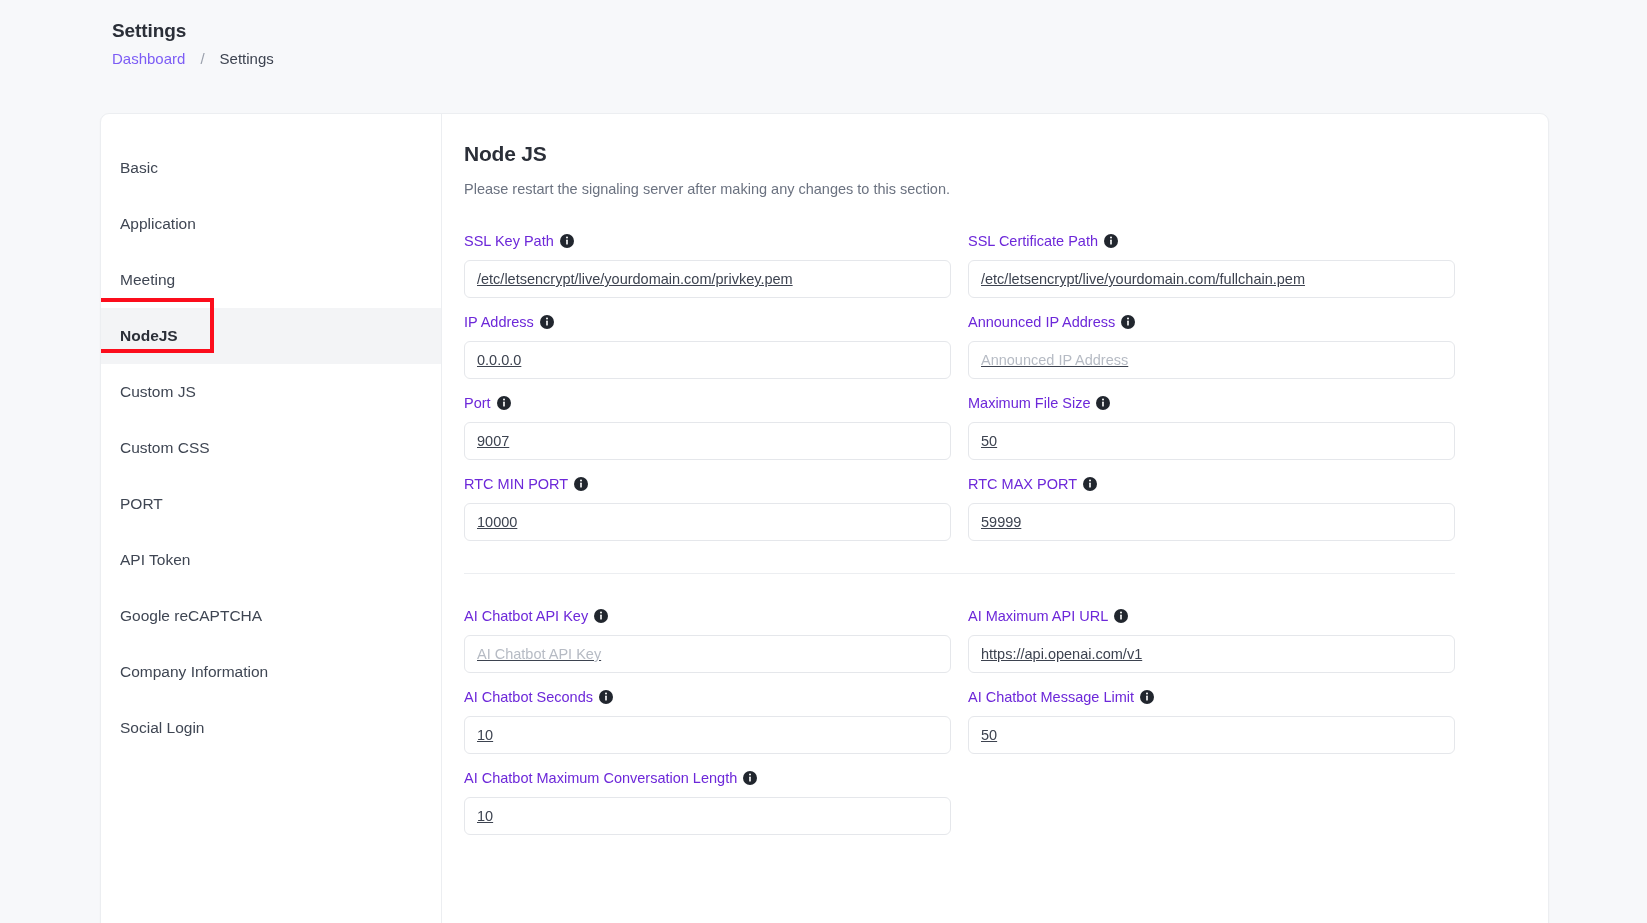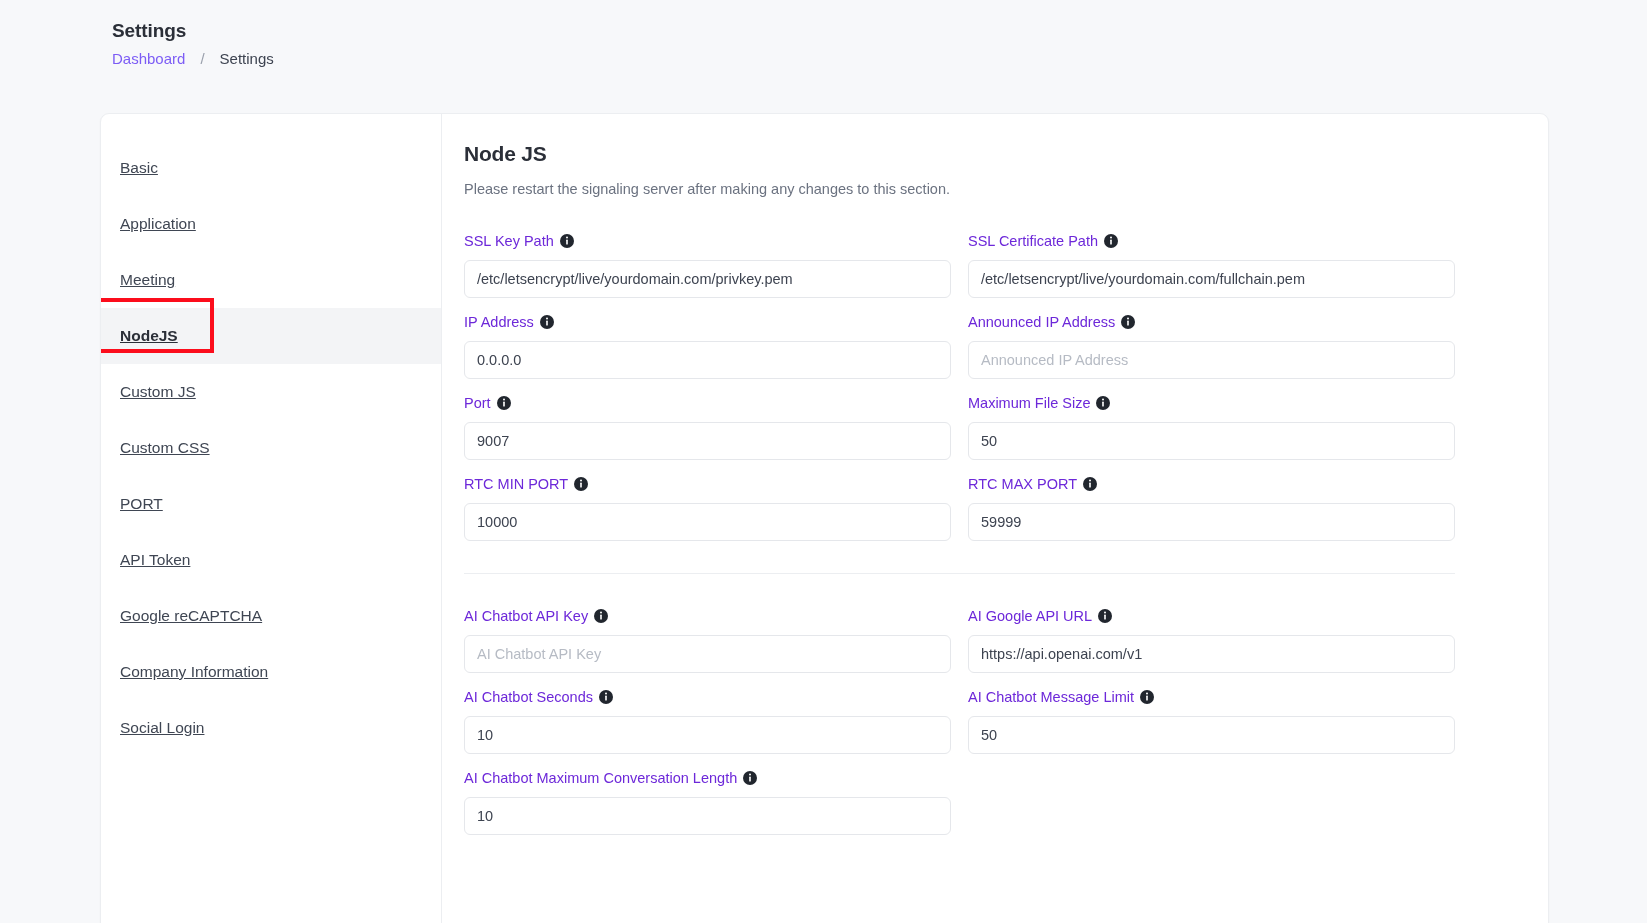--- a/index.html
+++ b/index.html
@@ -71,21 +71,20 @@
   }
   .nav-item {
     height: 56px;
     display: flex;
     align-items: center;
     padding-left: 19px;
     font-size: 15.5px;
     color: #3f4653;
     cursor: pointer;
     white-space: nowrap;
-    text-decoration: underline;
   }
   .nav-item.active {
     background: #f3f4f6;
     color: #2b2f38;
     font-weight: bold;
   }
 
   
   .annotation-box {
     position: absolute;
@@ -152,20 +151,21 @@
     width: 100%;
     height: 38px;
     border: 1px solid #e5e7eb;
     border-radius: 6px;
     background: #ffffff;
     padding: 16px 12px;
     font-family: "Liberation Sans", sans-serif;
     font-size: 14.5px;
     color: #3d4350;
     outline: none;
+    text-decoration: underline;
   }
   .field-input::placeholder { color: #b6bbc4; }
 
   .section-divider {
     margin-top: 32px;
     height: 1px;
     background: #eceef1;
     width: 991px;
   }
 </style>
@@ -333,21 +333,21 @@
                   <rect x="6.2" y="5.6" width="1.6" height="5" rx="0.6" fill="#ffffff"></rect>
                   <circle cx="7" cy="3.5" r="1" fill="#ffffff"></circle>
                 </svg>
             </span>
           </div>
           <input class="field-input" type="text" placeholder="AI Chatbot API Key" style="">
         </div>
 
         <div class="field">
           <div class="field-label">
-            <span>AI Google API URL</span>
+            <span>AI Maximum API URL</span>
             <span class="info-icon">
               <svg width="14" height="14" viewBox="0 0 14 14">
                   <circle cx="7" cy="7" r="7" fill="#21262e"></circle>
                   <rect x="6.2" y="5.6" width="1.6" height="5" rx="0.6" fill="#ffffff"></rect>
                   <circle cx="7" cy="3.5" r="1" fill="#ffffff"></circle>
                 </svg>
             </span>
           </div>
           <input class="field-input" type="text" value="https://api.openai.com/v1" style="">
         </div>

